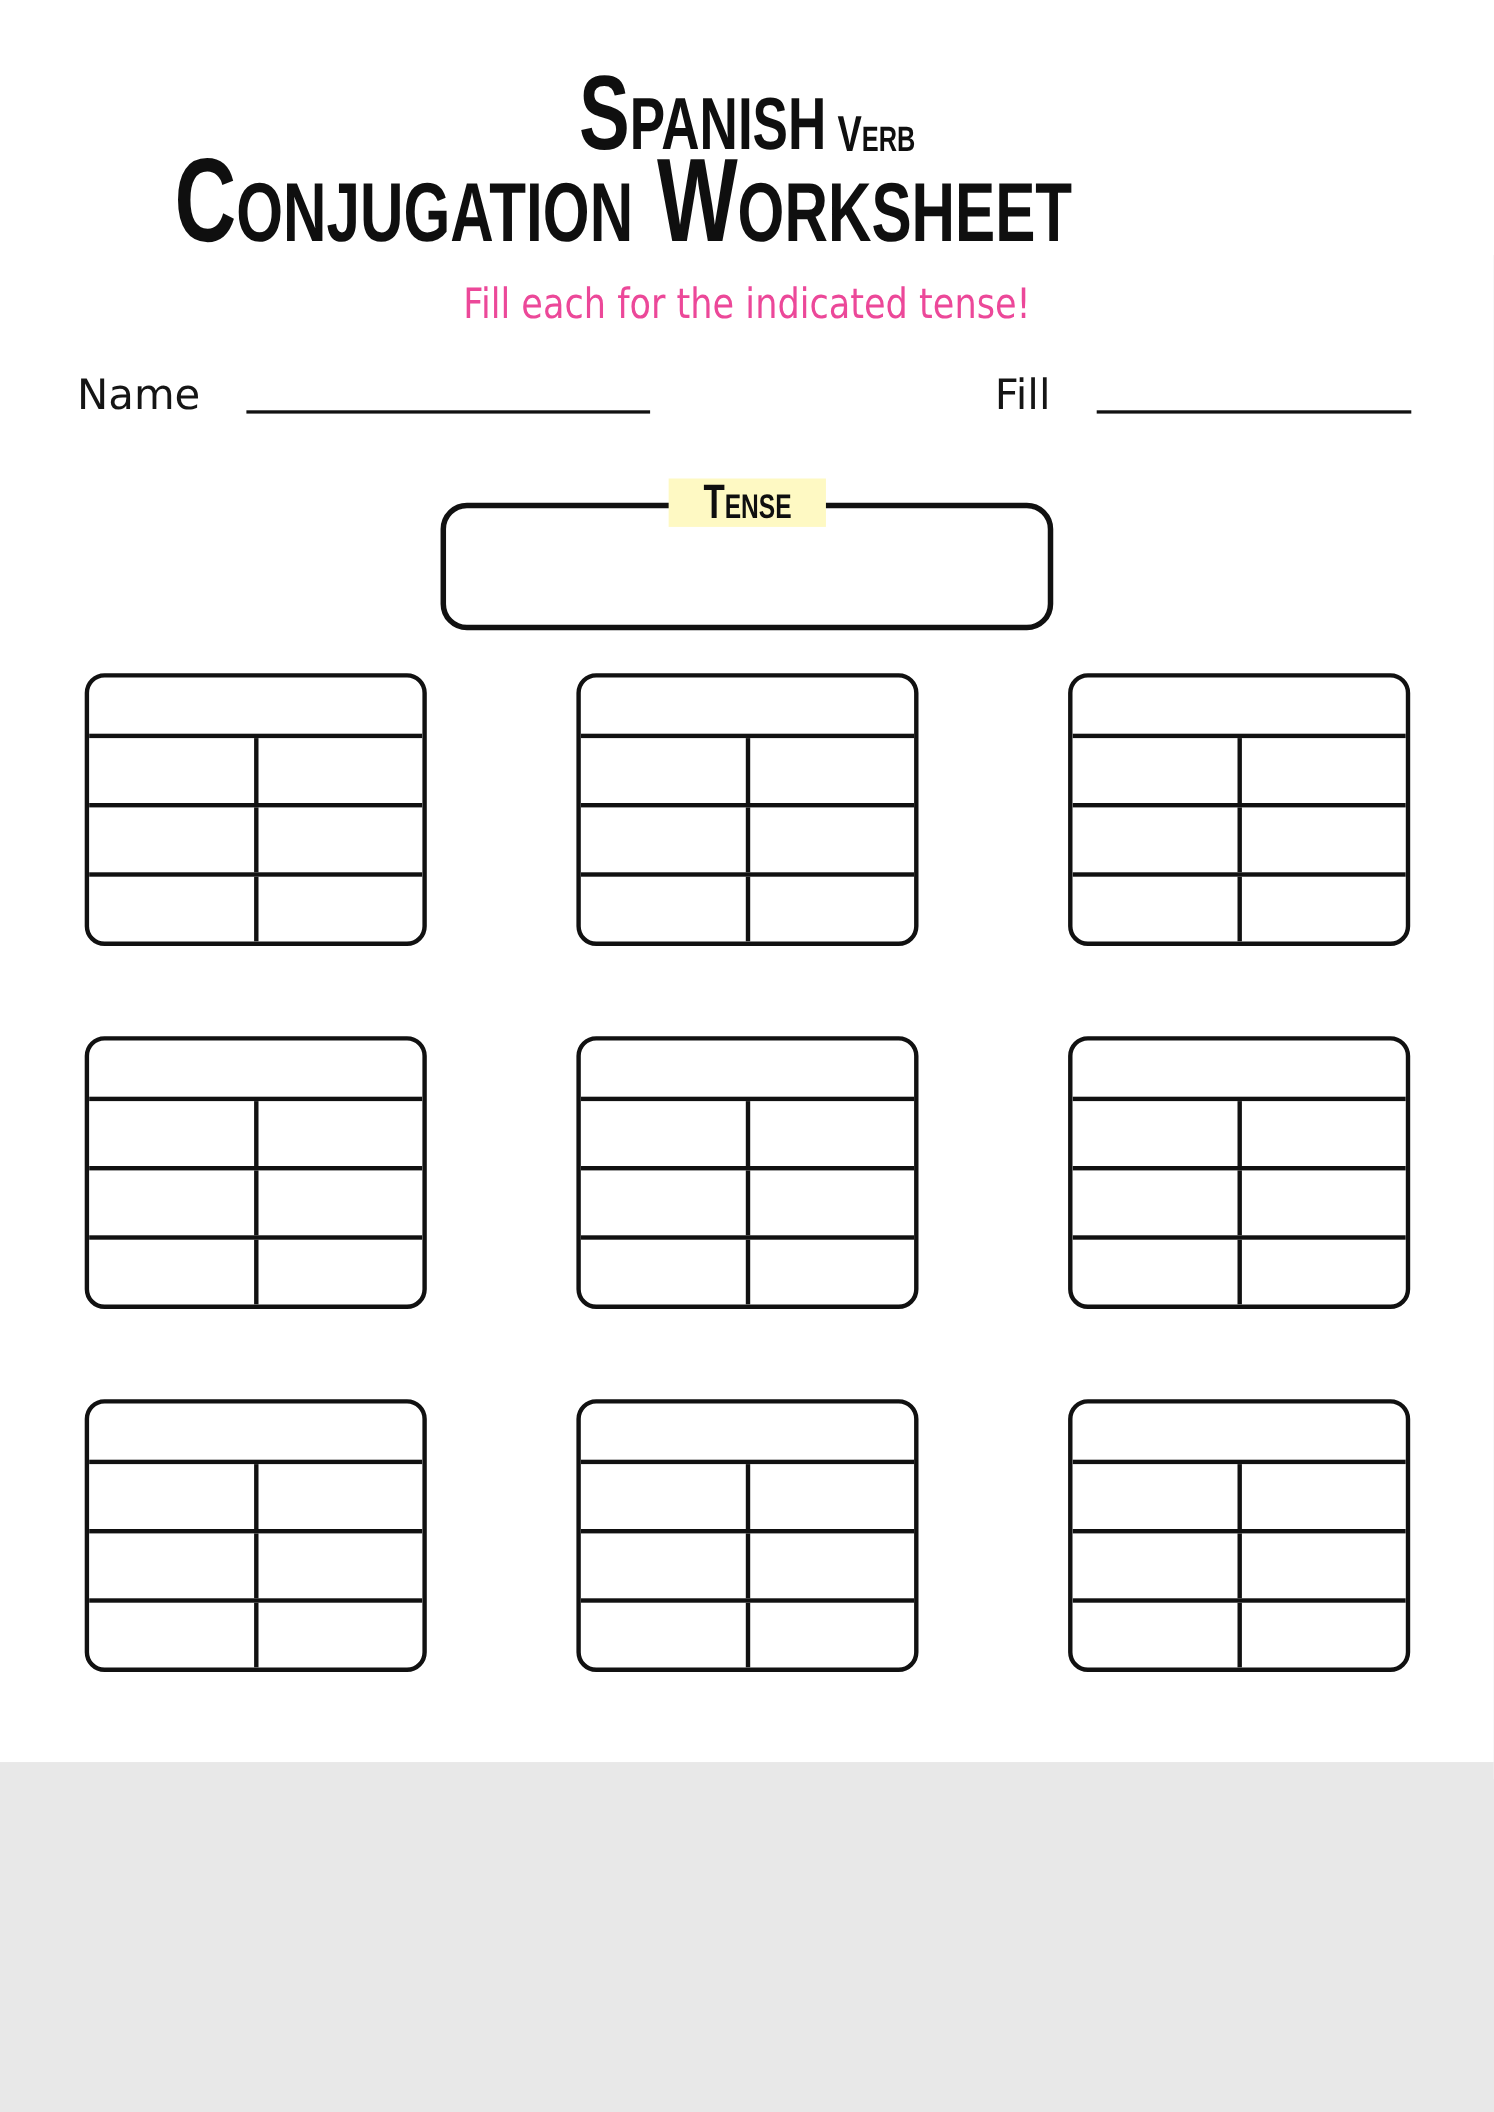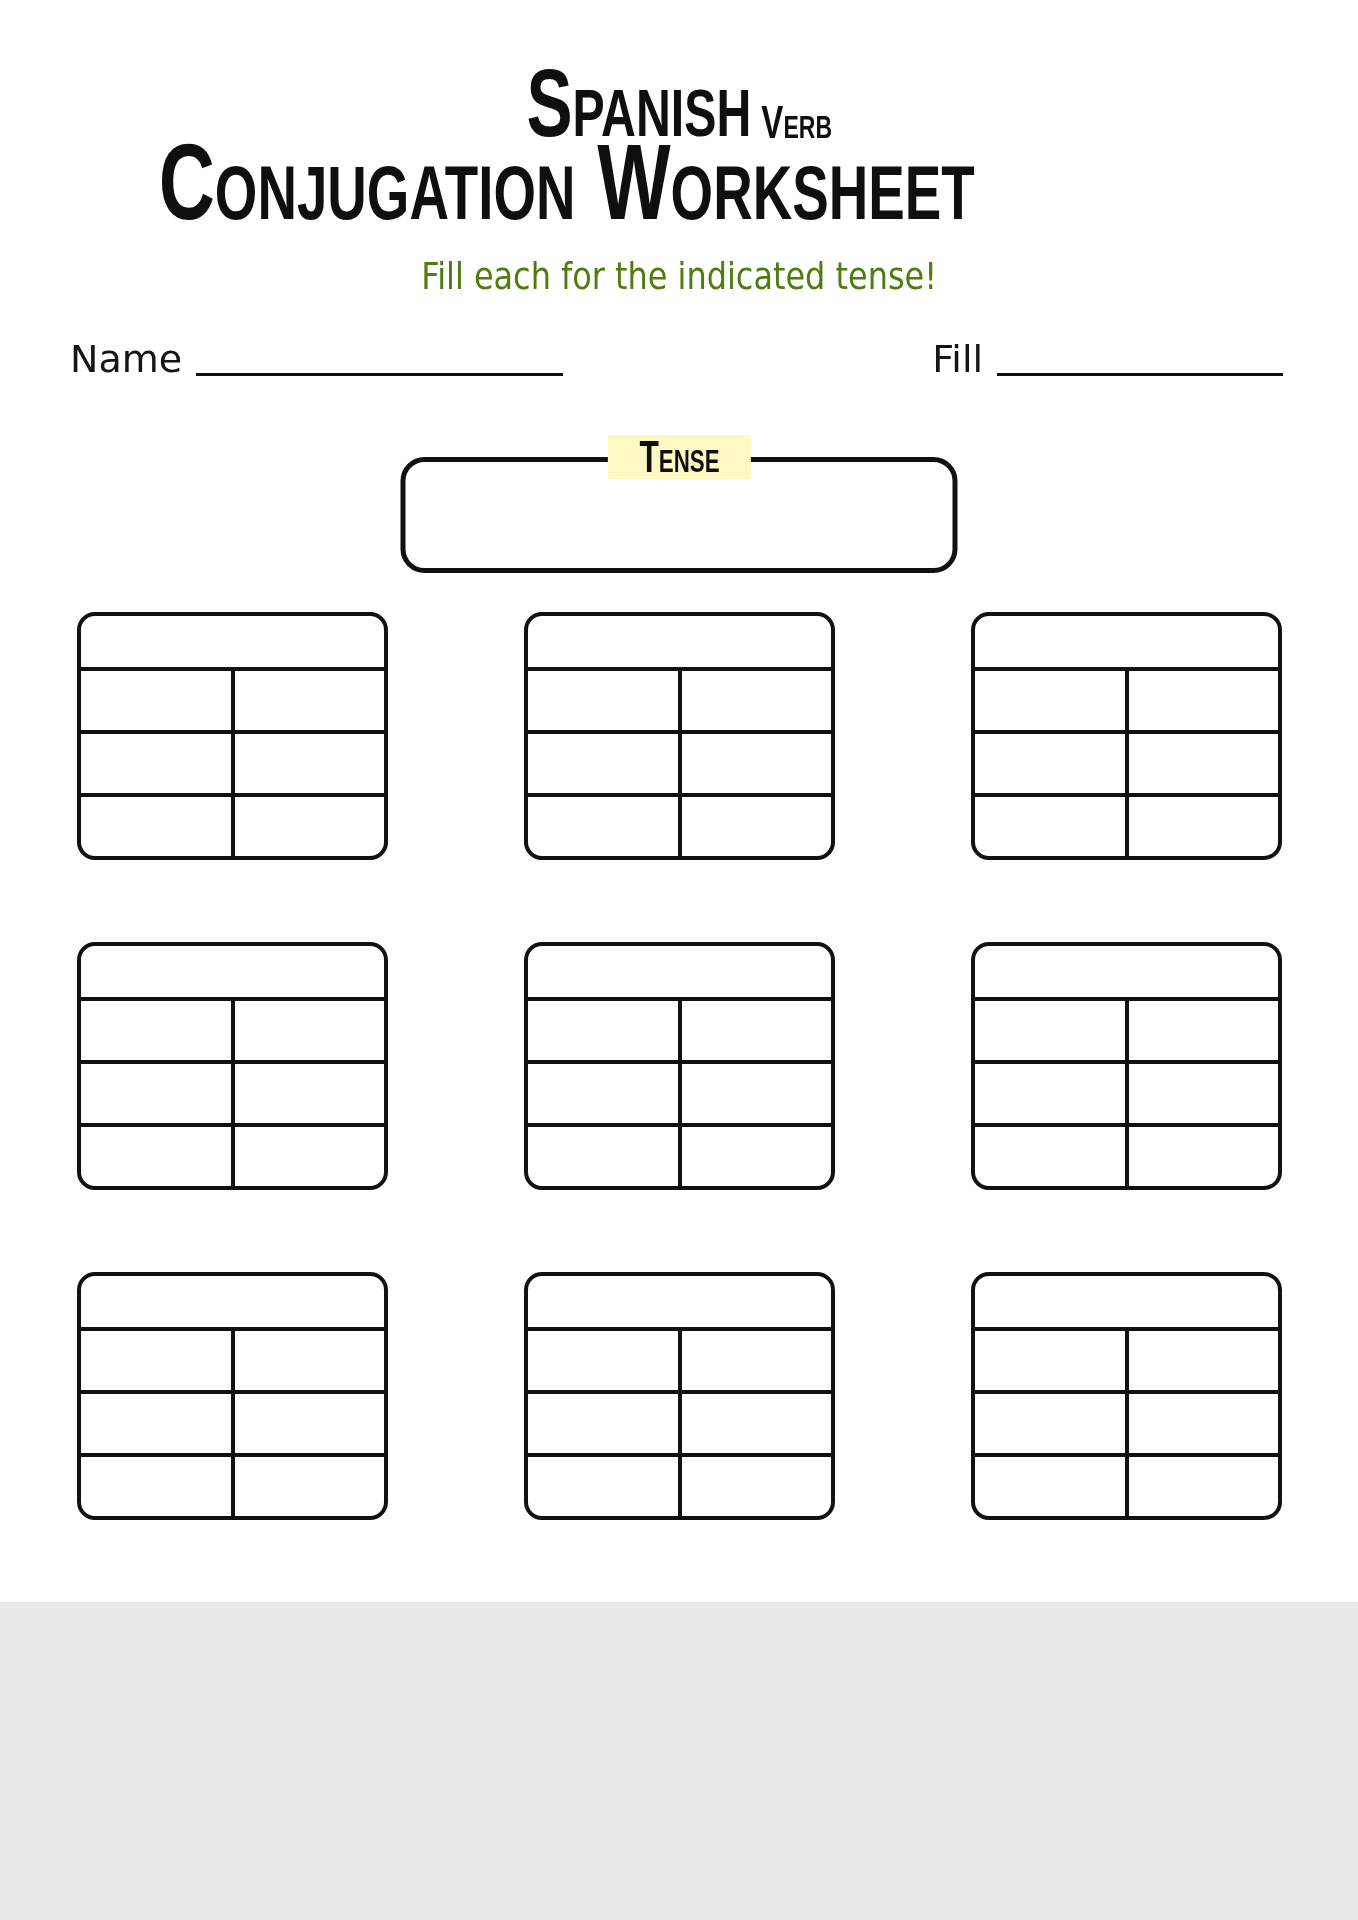--- a/index.html
+++ b/index.html
@@ -14,30 +14,30 @@
   .display-font {
     font-weight:700; font-variant:small-caps; line-height:1;
     letter-spacing:0px; color:#0f0f0f; white-space:nowrap;
   }
   .squeeze { display:inline-block; transform:scaleX(0.72); transform-origin:center; }
   .title-line1 { position:absolute; top:55px; left:0; width:100%; text-align:center; font-size:96px; }
   .title-line1 .small-word { font-size:46px; margin-left:14px; position:relative; top:2px; }
   .title-line2 { position:absolute; top:128px; left:0; width:100%; font-size:108px; }
   .subtitle {
     position:absolute; top:256px; left:0; width:100%; text-align:center;
-    font-size:38px; line-height:1.1; color:#4d7c0f;
+    font-size:38px; line-height:1.1; color:#ec4899;
     font-family:"DejaVu Sans", sans-serif;
   }
   .subtitle .squeeze { transform:scaleX(0.84); }
   
   .fill-row {
     position:absolute; top:340px; left:70px; right:75px;
     display:flex; justify-content:space-between; align-items:flex-end;
   }
-  .fill-group { display:flex; align-items:flex-end; }
+  .fill-group { display:flex; align-items:flex-end;gap:28px; }
   .hand-label {
     font-family:"DejaVu Sans", sans-serif; font-size:38px; line-height:1;
     color:#151515; padding-bottom:6px;
   }
   .rule { border-bottom:3px solid #111; height:0; margin-left:14px; margin-bottom:8px; }
   .rule.name-rule { width:367px; }
   .rule.date-rule { width:286px; }
   
   .tense-wrap { position:absolute; top:457px; left:50%; transform:translateX(-50%); width:557px; height:116px; }
   .tense-box { position:absolute; inset:0; border:5px solid #111; border-radius:24px; background:#fff; }

